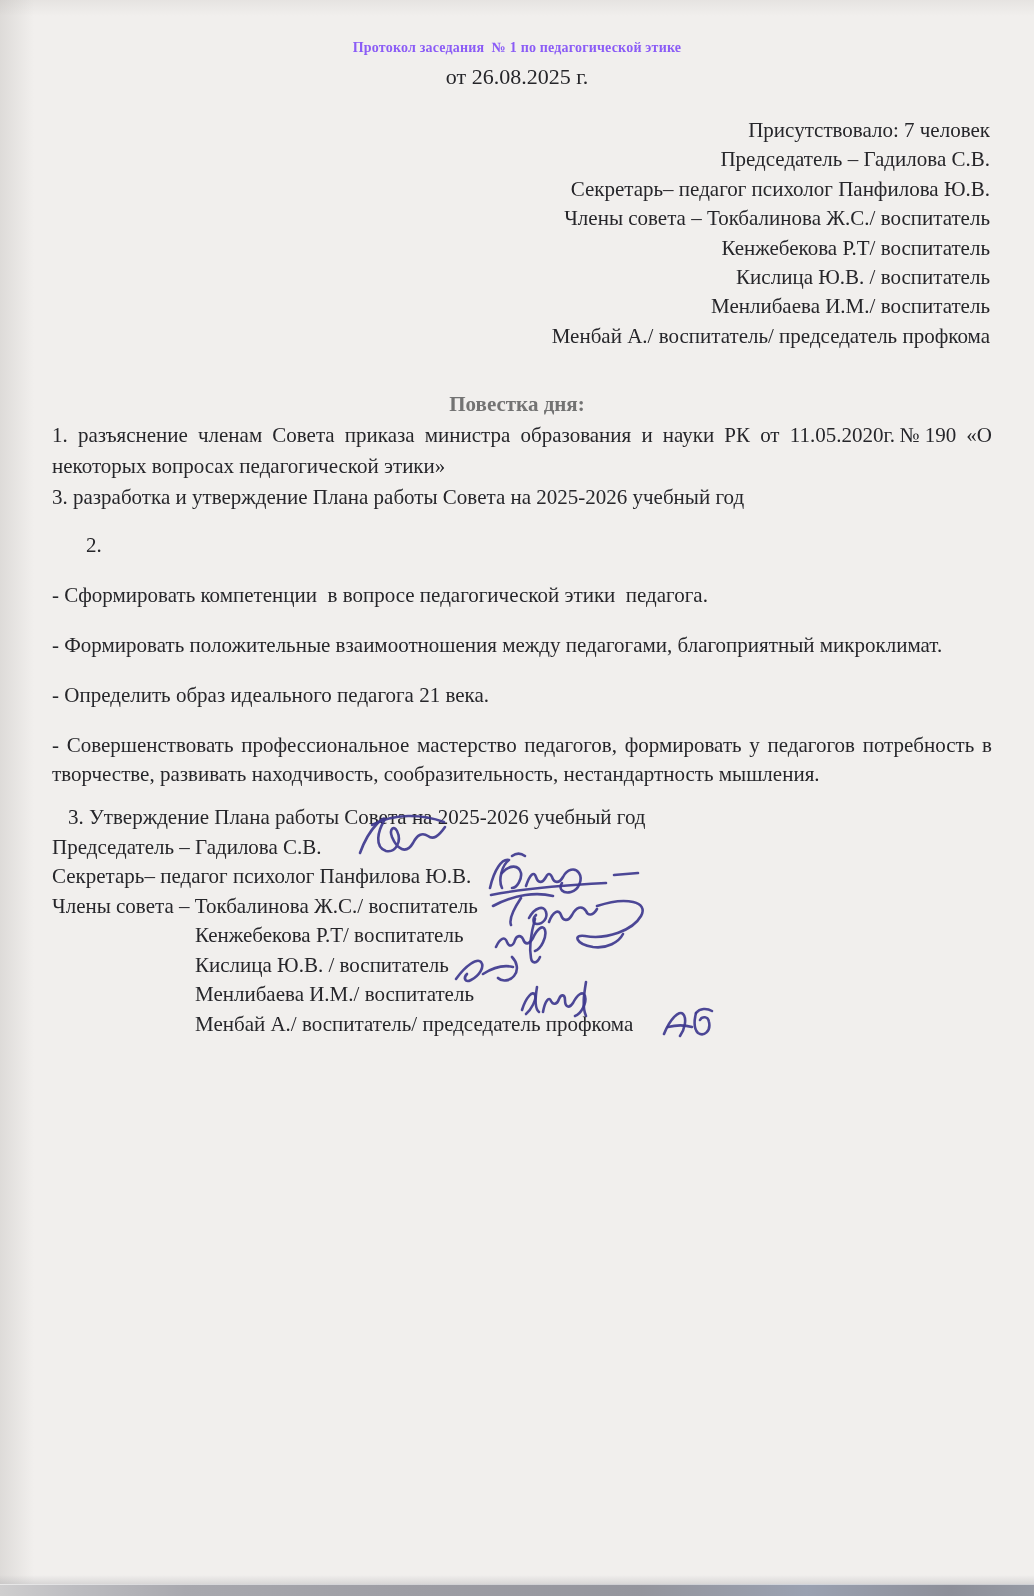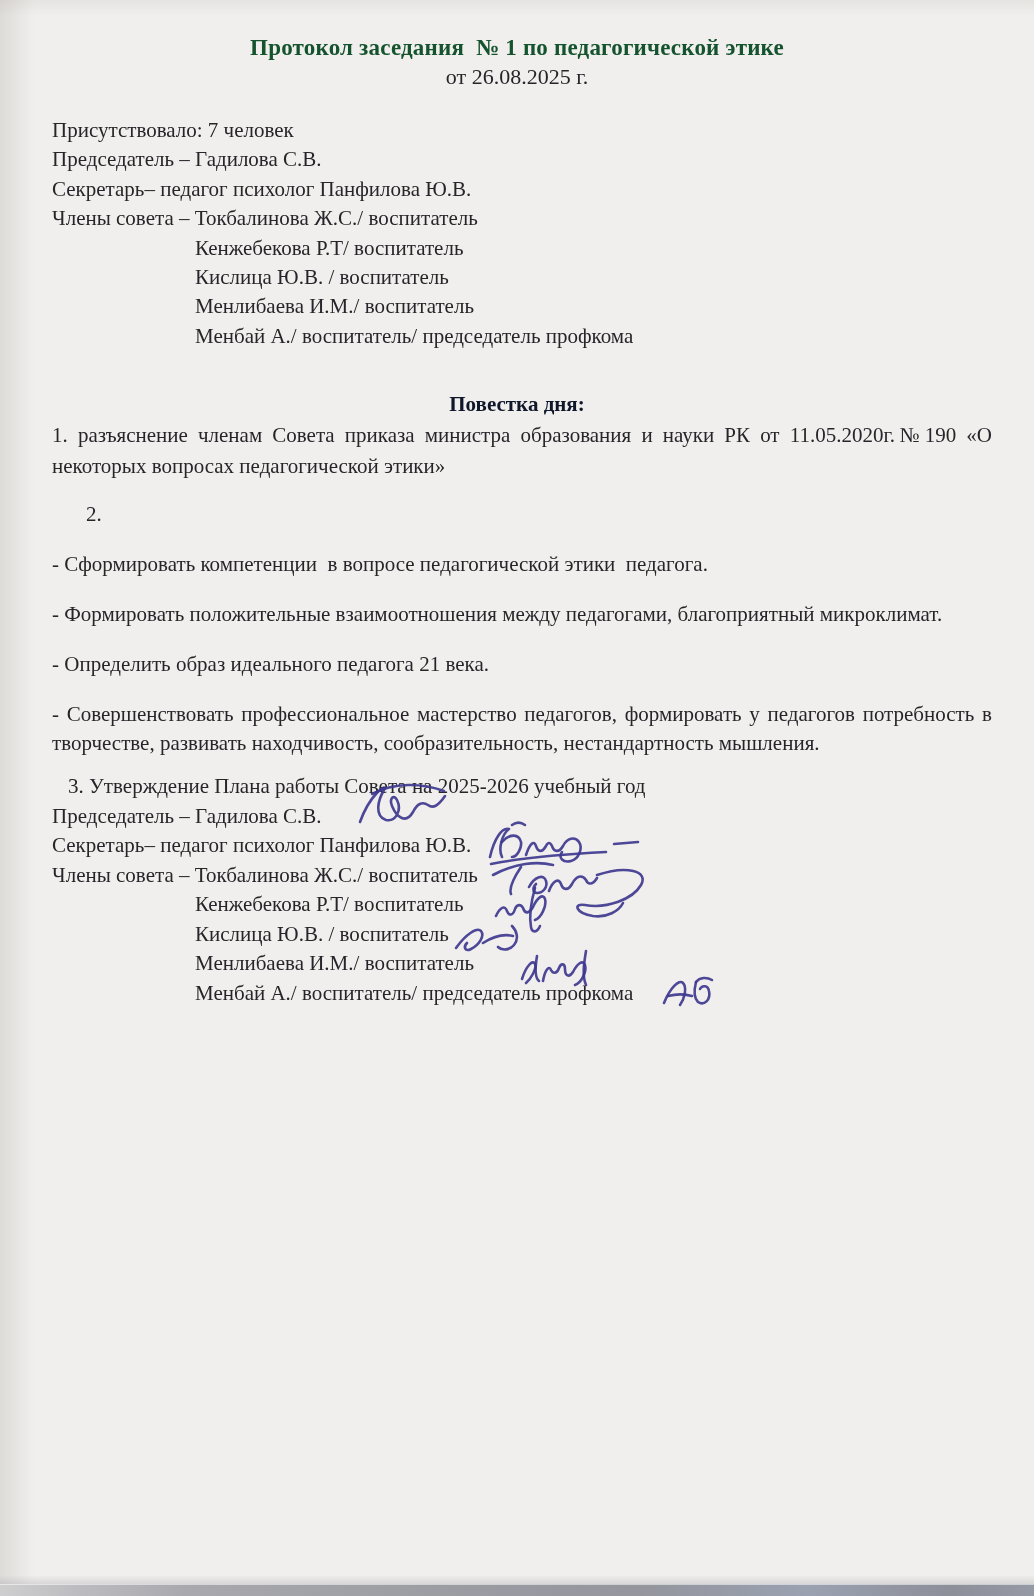--- a/index.html
+++ b/index.html
@@ -34,29 +34,29 @@
     pointer-events:none;
   }
   .scan-bottom-strip{
     position:absolute;left:0;right:0;bottom:0;height:11px;
     background:linear-gradient(90deg,#cfcecf 0%,#bdbdc1 7%,#a8a8ae 18%,#9d9da4 40%,#94959d 62%,#9aa1b1 78%,#8d8f99 92%,#969aa4 100%);
     border-top:1px solid rgba(255,255,255,.55);
     pointer-events:none;
   }
 
   .title-block{padding-top:33px;text-align:center;}
-  .title-main{font-weight:bold;font-size:23px;line-height:30px;letter-spacing:.2px;color:#14532d;}
+  .title-main{font-weight:bold;font-size:14px;line-height:30px;letter-spacing:.2px;color:#8b5cf6;}
   .title-date{font-size:22px;line-height:28px;}
 
-  .attendance{margin:25px 44px 4px 52px;line-height:29.4px;}
+  .attendance{margin:25px 44px 4px 52px;line-height:29.4px;text-align:right;}
   .att-line{white-space:nowrap;}
   .att-indent{padding-left:143px;}
 
   .section-heading{
-    text-align:center;font-weight:bold;color:#0f172a;
+    text-align:center;font-weight:bold;color:#737373;
     line-height:29px;
   }
   .agenda-heading{margin-top:39px;}
   .agenda{margin:1px 42px 0 52px;}
   .agenda-item{line-height:31px;text-align:justify;}
 
   .proc-heading{line-height:29px;}
   .body-text{margin:18px 42px 0 52px;}
   .para1{text-indent:34px;text-align:justify;line-height:29.6px;}
   .item2-label{text-indent:34px;line-height:29px;}
@@ -90,20 +90,21 @@
     <div class="att-line">Члены совета – Токбалинова Ж.С./ воспитатель</div>
     <div class="att-line att-indent">Кенжебекова Р.Т/ воспитатель</div>
     <div class="att-line att-indent">Кислица Ю.В. / воспитатель</div>
     <div class="att-line att-indent">Менлибаева И.М./ воспитатель</div>
     <div class="att-line att-indent">Менбай А./ воспитатель/ председатель профкома</div>
   </div>
 
   <div class="section-heading agenda-heading">Повестка дня:</div>
   <div class="agenda">
     <div class="agenda-item">1. разъяснение членам Совета приказа министра образования и науки РК от 11.05.2020г.№190 «О некоторых вопросах педагогической этики»</div>
+    <div class="agenda-item">3. разработка и утверждение Плана работы Совета на 2025-2026 учебный год</div>
   </div>
 
 
   <div class="body-text">
     <div class="item2-label">2.</div>
     <div class="goal">- Сформировать компетенции&nbsp; в вопросе педагогической этики&nbsp; педагога.</div>
     <div class="goal">- Формировать положительные взаимоотношения между педагогами, благоприятный микроклимат.</div>
     <div class="goal">- Определить образ идеального педагога 21 века.</div>
     <div class="goal">- Совершенствовать профессиональное мастерство педагогов, формировать у педагогов потребность в творчестве, развивать находчивость, сообразительность, нестандартность мышления.</div>
   </div>

